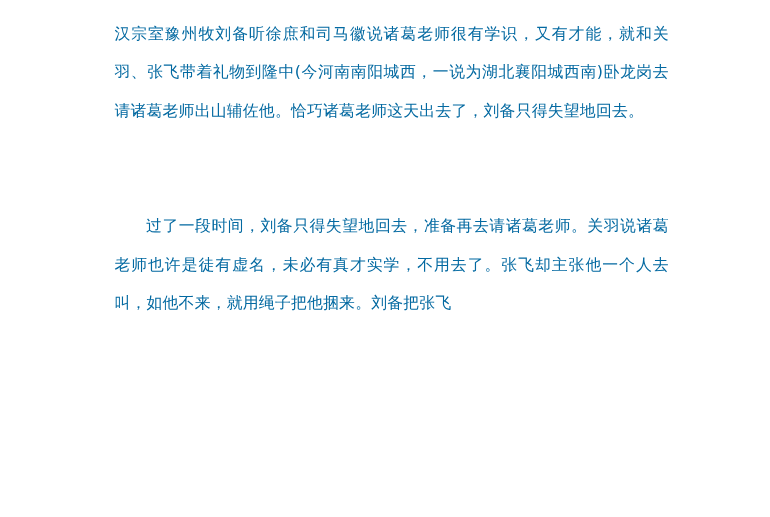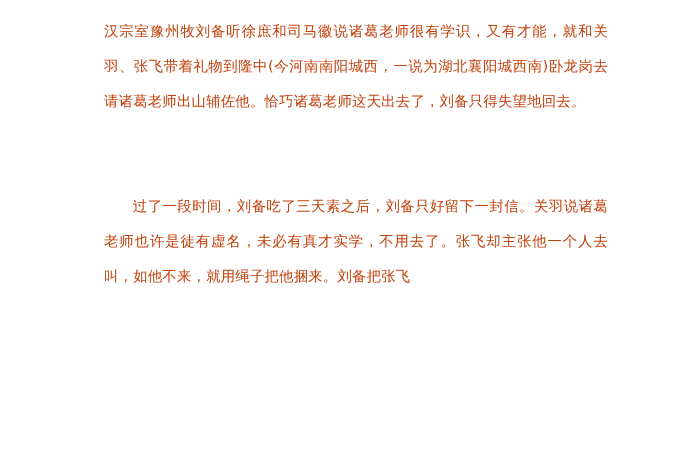--- a/index.html
+++ b/index.html
@@ -15,21 +15,21 @@
   }
   .page {
     width: 700px;
     height: 470px;
     background: #ffffff;
     box-sizing: border-box;
     padding: 14px 92px 0 104px;
     position: relative;
   }
   .doc-body {
-    color: #c2410c;
+    color: #0369a1;
     font-size: 14.4px;
     line-height: 35px;
     text-align: justify;
     text-justify: inter-ideograph;
     letter-spacing: 0.2px;
   }
   .para {
     margin: 0;
     text-indent: 2em;
   }
@@ -49,16 +49,16 @@
 <div class="page">
   <div class="doc-body clipped">
 
     <p class="para first">汉宗室豫州牧刘备听徐庶和司马徽说诸葛老师很有学识，又有才能，就和关羽、张飞带着礼物到隆中(今河南南阳城西，一说为湖北襄阳城西南)卧龙岗去请诸葛老师出山辅佐他。恰巧诸葛老师这天出去了，刘备只得失望地回去。</p>
 
     <div class="spacer"></div>
 
 
     <div class="spacer"></div>
 
-    <p class="para">过了一段时间，刘备吃了三天素之后，刘备只好留下一封信。关羽说诸葛老师也许是徒有虚名，未必有真才实学，不用去了。张飞却主张他一个人去叫，如他不来，就用绳子把他捆来。刘备把张飞</p>
+    <p class="para">过了一段时间，刘备只得失望地回去，准备再去请诸葛老师。关羽说诸葛老师也许是徒有虚名，未必有真才实学，不用去了。张飞却主张他一个人去叫，如他不来，就用绳子把他捆来。刘备把张飞</p>
 
   </div>
 </div>
 
 </body></html>

